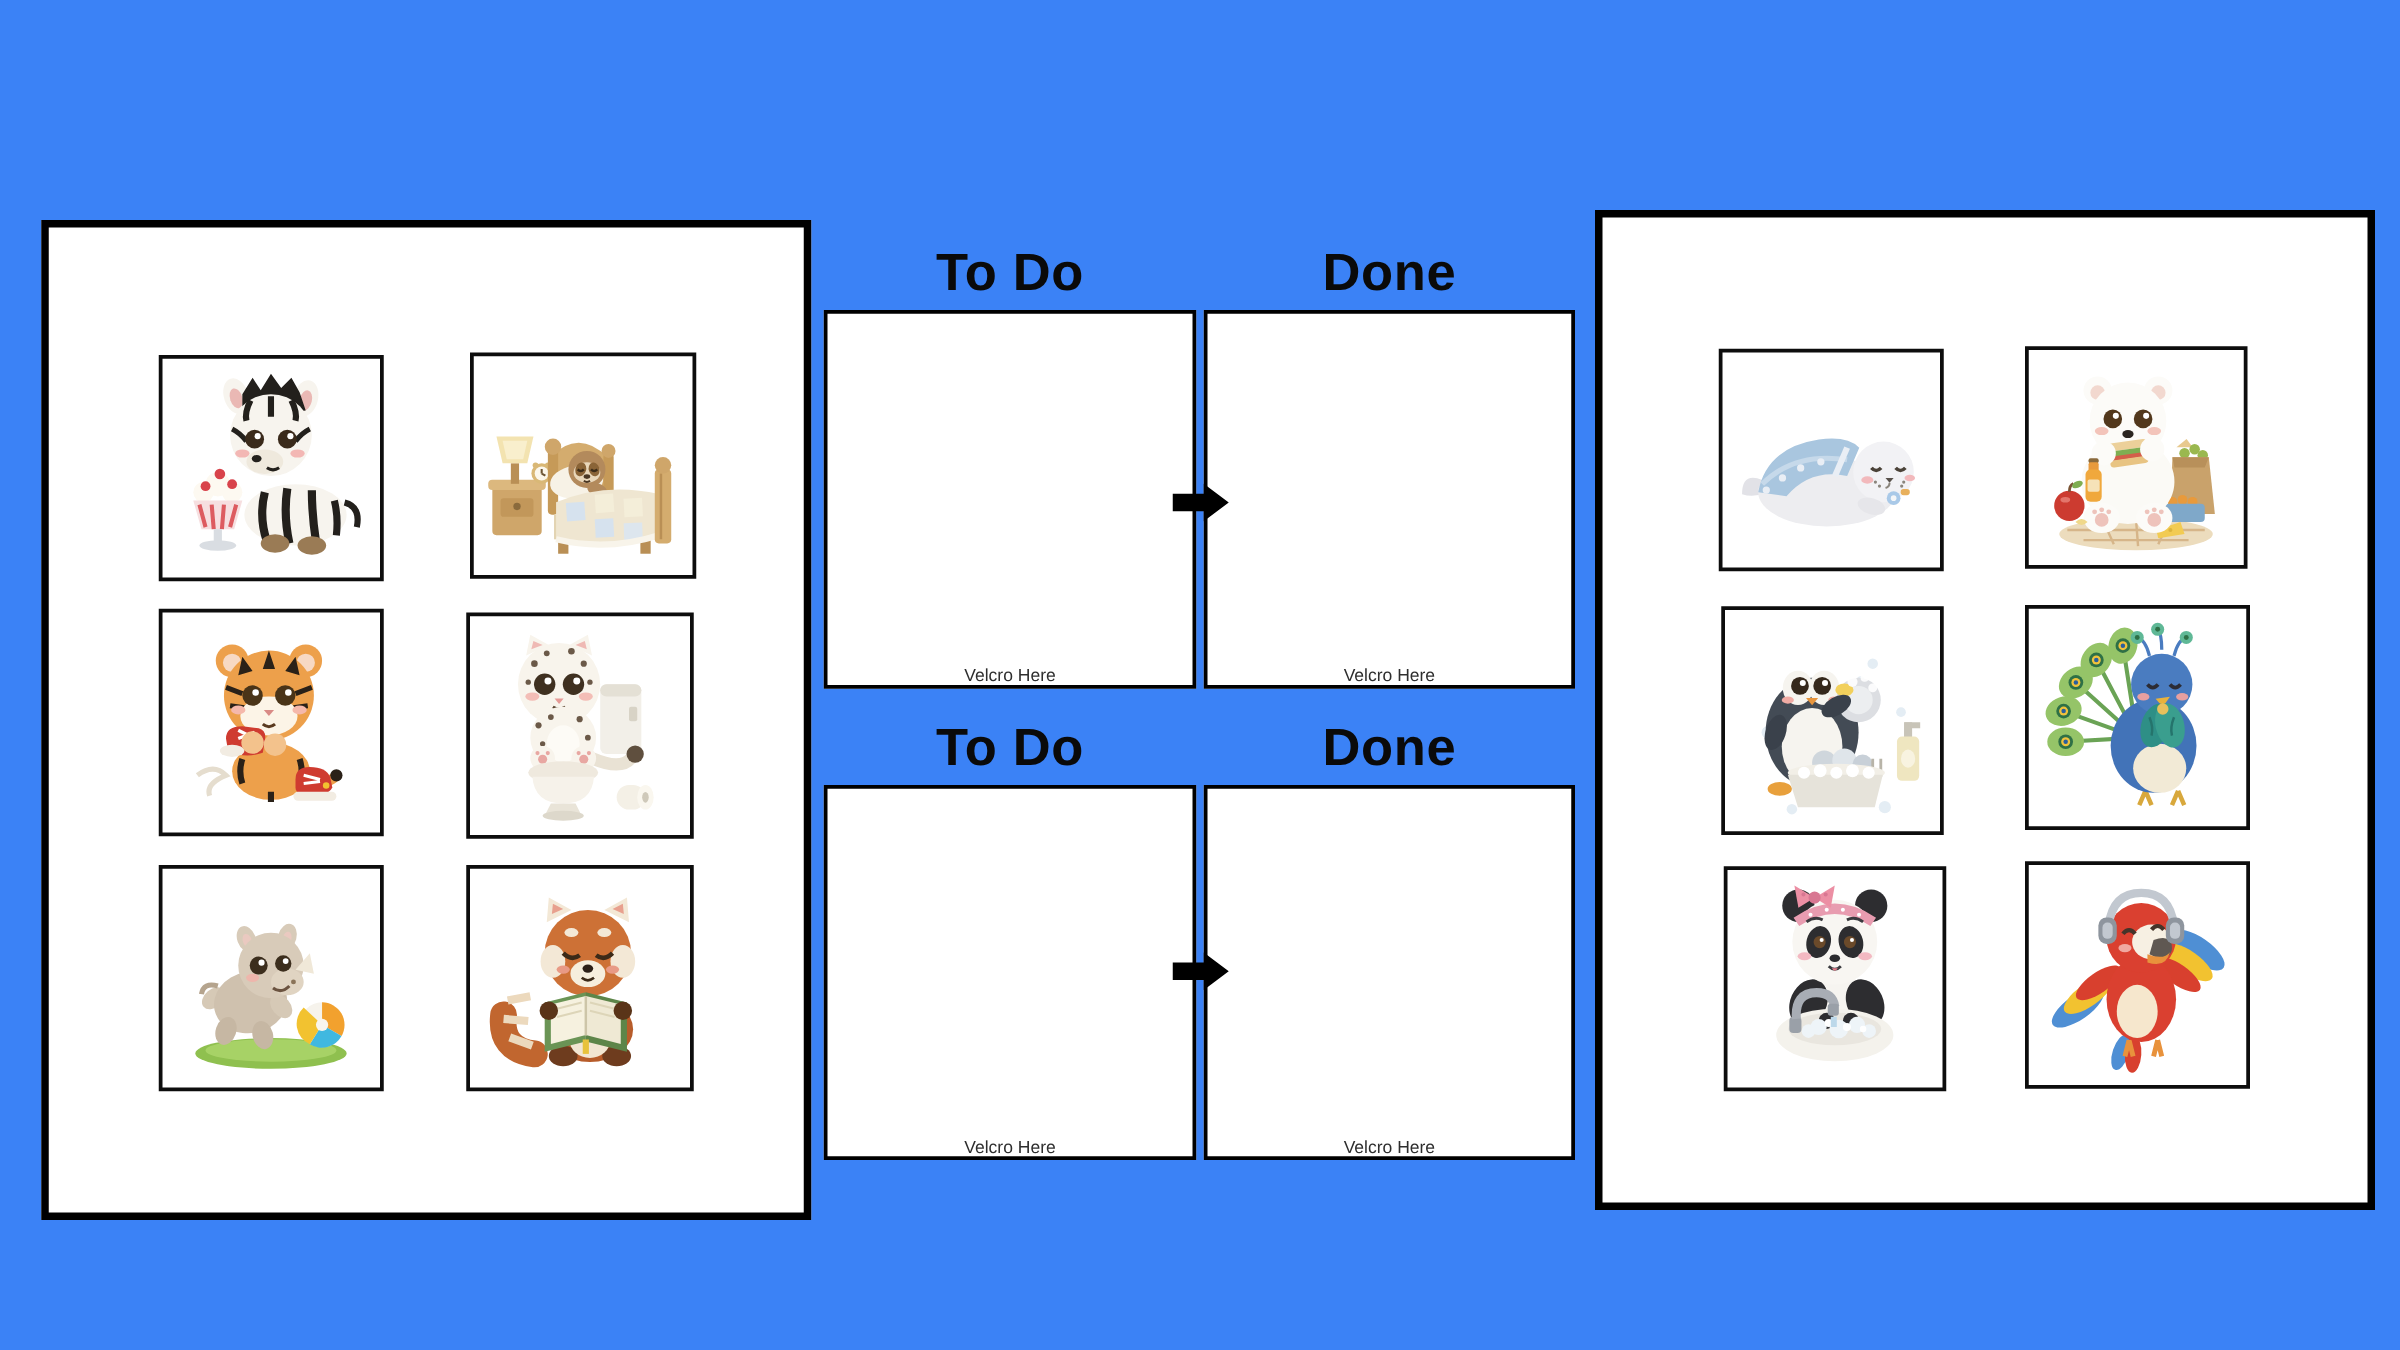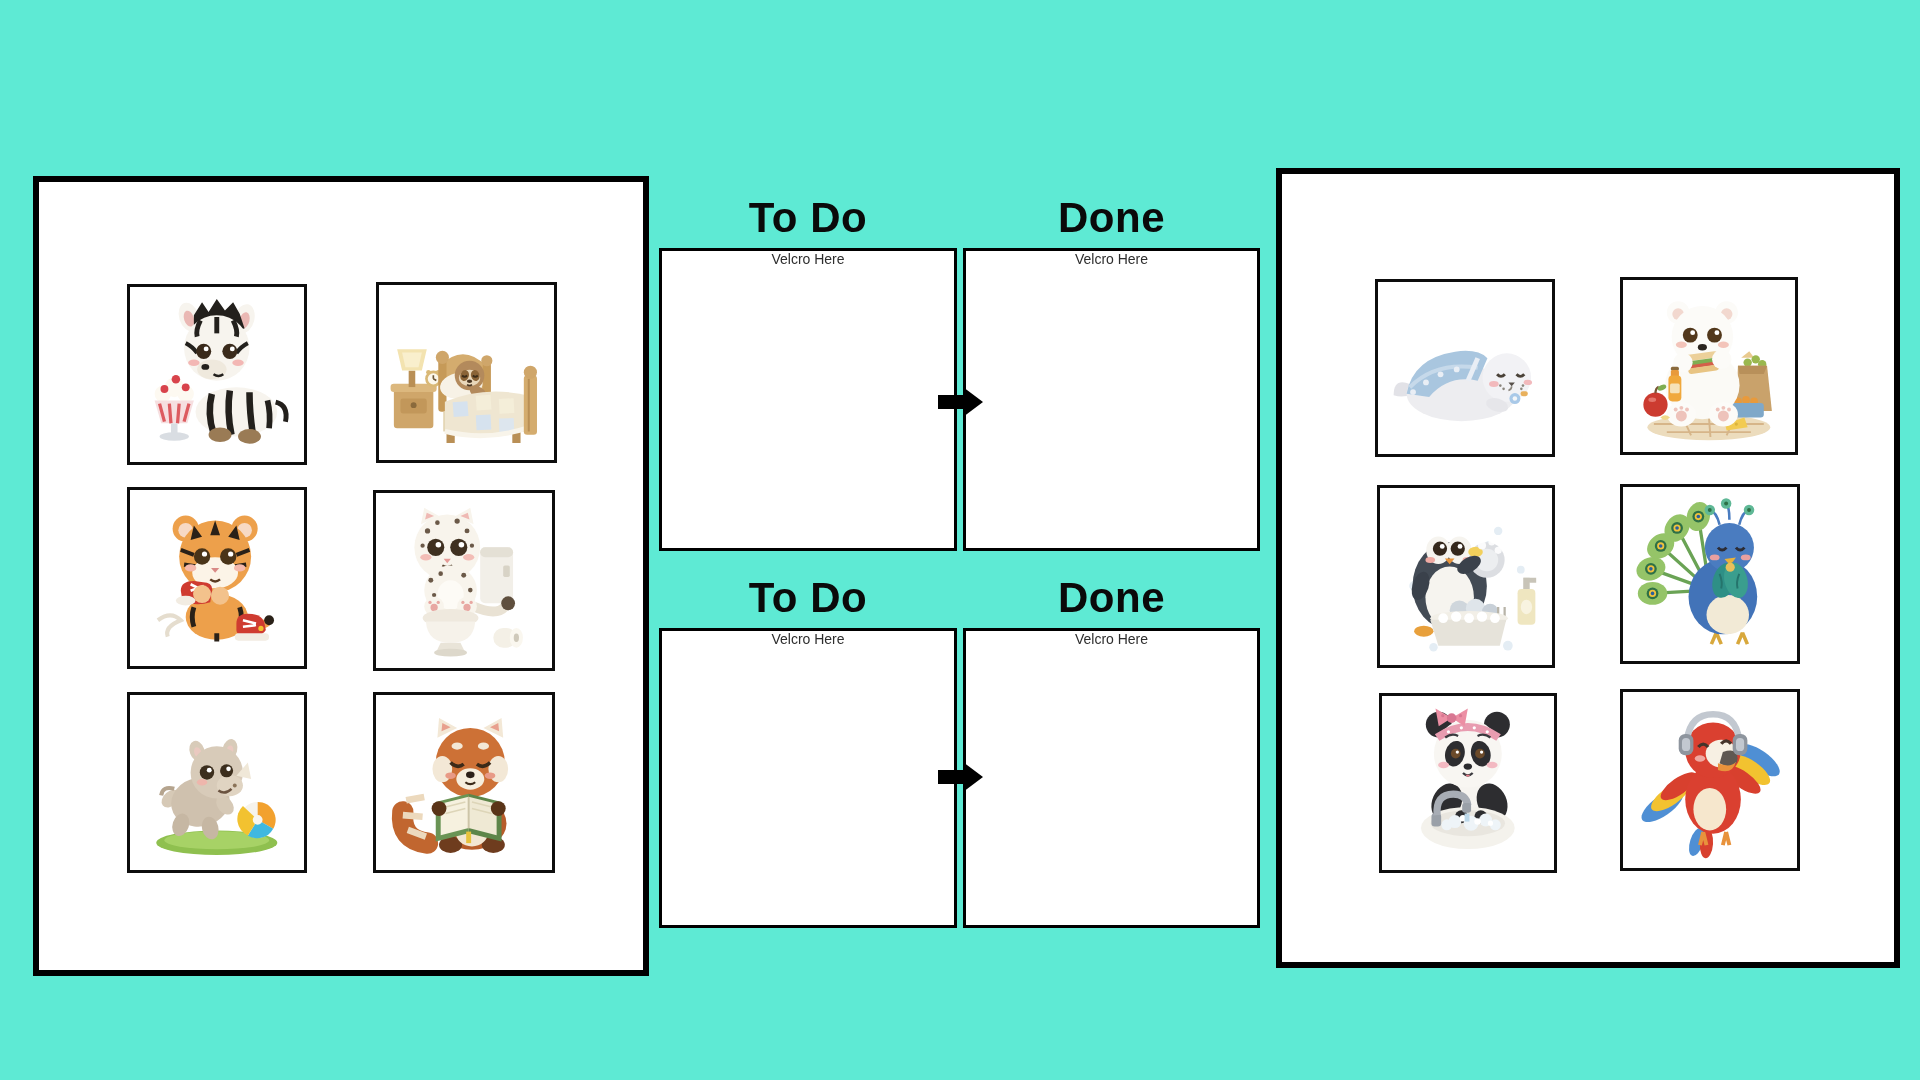--- a/index.html
+++ b/index.html
@@ -1,32 +1,32 @@
 <!DOCTYPE html>
 <html><head>
 <meta charset="utf-8">
 <style>
   * { margin:0; padding:0; box-sizing:border-box; }
   html,body { width:1920px; height:1080px; background:#ffffff; overflow:hidden;
               font-family:"Liberation Sans", sans-serif; }
-  #stage { position:relative; width:1920px; height:1080px; background:#5eead4; }
+  #stage { position:relative; width:1920px; height:1080px; background:#3b82f6; }
 
   .board { position:absolute; border:6px solid #000; background:#fff; }
   #left-board  { left:33px;  top:176px; width:616px; height:800px; }
   #right-board { left:1276px; top:168px; width:624px; height:800px; }
 
   .card { position:absolute; border:3px solid #0d0d0d; background:#fff;
           display:flex; align-items:center; justify-content:center; }
   .card svg { width:94%; height:94%; display:block; }
 
   .flow-title { position:absolute; font-size:42px; font-weight:700; color:#0a0a0a;
                 text-align:center; letter-spacing:0.5px; line-height:52px; height:52px; }
 
   .velcro-box { position:absolute; border:3px solid #000; background:#fff;
-                display:flex; align-items:flex-start; justify-content:center; }
+                display:flex; align-items:flex-end; justify-content:center; }
   .velcro-label { font-size:14px; color:#2e2e2e; }
 
   .flow-arrow { position:absolute; width:46px; height:32px; z-index:3; }
 </style>
 </head>
 <body>
 
 <div id="stage">
 
   <div class="board" id="left-board"></div>

